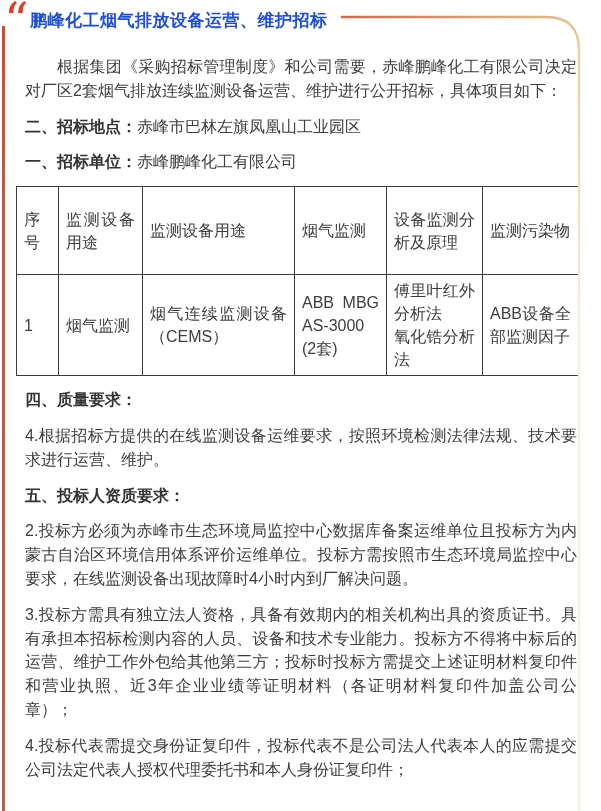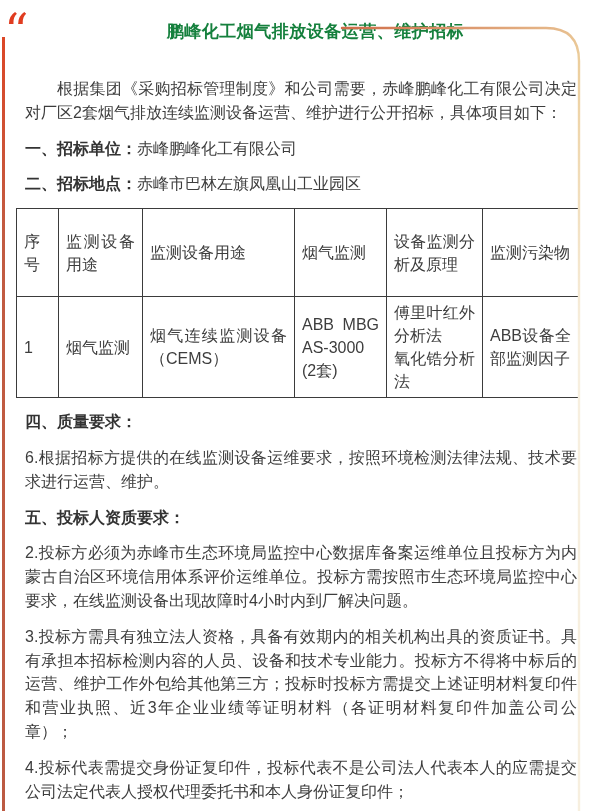--- a/index.html
+++ b/index.html
@@ -22,24 +22,23 @@
   .quote {
     position: absolute; left: 4px; top: -4px;
     font-family: "DejaVu Serif", serif;
     font-size: 48px; line-height: 1; color: #e03c20;
     letter-spacing: -4px;
   }
   
   .curve { position: absolute; left: 0; top: 0; pointer-events: none; }
 
   h1.title {
-    margin: 11px; padding: 9px 0 0 30px;
-    font-size: 17px; font-weight: 700; color: #15803d;
+    margin: 0; padding: 9px 0 0 30px;
+    font-size: 17px; font-weight: 700; color: #1d4ed8;
     letter-spacing: 0.5px;
-    text-align: center;
   }
 
   .content {
     padding: 11px 12px 0 13px;
     font-size: 16px; line-height: 23.8px;
     text-align: justify;
   }
   .content p { margin: 12px; }
   .indent { text-indent: 2em; }
   .lbl, .bold { font-weight: 700; color: #333; }
@@ -80,22 +79,22 @@
 
   <div class="accent-left"></div>
   <span class="quote">“</span>
 
   <h1 class="title">鹏峰化工烟气排放设备运营、维护招标</h1>
 
   <div class="content">
 
     <p class="indent">根据集团《采购招标管理制度》和公司需要，赤峰鹏峰化工有限公司决定对厂区2套烟气排放连续监测设备运营、维护进行公开招标，具体项目如下：</p>
 
+    <p><span class="lbl">二、招标地点：</span><span>赤峰市巴林左旗凤凰山工业园区</span></p>
     <p><span class="lbl">一、招标单位：</span><span>赤峰鹏峰化工有限公司</span></p>
-    <p><span class="lbl">二、招标地点：</span><span>赤峰市巴林左旗凤凰山工业园区</span></p>
 
     <table class="eq">
       <colgroup>
         <col style="width:42px">
           <col style="width:84px">
           <col style="width:152px">
         <col style="width:92px">
           <col style="width:96px">
           <col style="width:96px">
       </colgroup>
@@ -117,21 +116,21 @@
           <td class="pre ba">ABB MBGAS-3000
 (2套)</td>
           <td class="pre">傅里叶红外分析法
 氧化锆分析法</td>
           <td>ABB设备全部监测因子</td>
         </tr>
       </tbody>
     </table>
 
     <p class="bold">四、质量要求：</p>
-    <p>6.根据招标方提供的在线监测设备运维要求，按照环境检测法律法规、技术要求进行运营、维护。</p>
+    <p>4.根据招标方提供的在线监测设备运维要求，按照环境检测法律法规、技术要求进行运营、维护。</p>
 
     <p class="bold">五、投标人资质要求：</p>
     <p>2.投标方必须为赤峰市生态环境局监控中心数据库备案运维单位且投标方为内蒙古自治区环境信用体系评价运维单位。投标方需按照市生态环境局监控中心要求，在线监测设备出现故障时4小时内到厂解决问题。</p>
     <p>3.投标方需具有独立法人资格，具备有效期内的相关机构出具的资质证书。具有承担本招标检测内容的人员、设备和技术专业能力。投标方不得将中标后的运营、维护工作外包给其他第三方；投标时投标方需提交上述证明材料复印件和营业执照、近3年企业业绩等证明材料（各证明材料复印件加盖公司公章）；</p>
     <p>4.投标代表需提交身份证复印件，投标代表不是公司法人代表本人的应需提交公司法定代表人授权代理委托书和本人身份证复印件；</p>
 
   </div>
 </div>
 
 </body></html>

